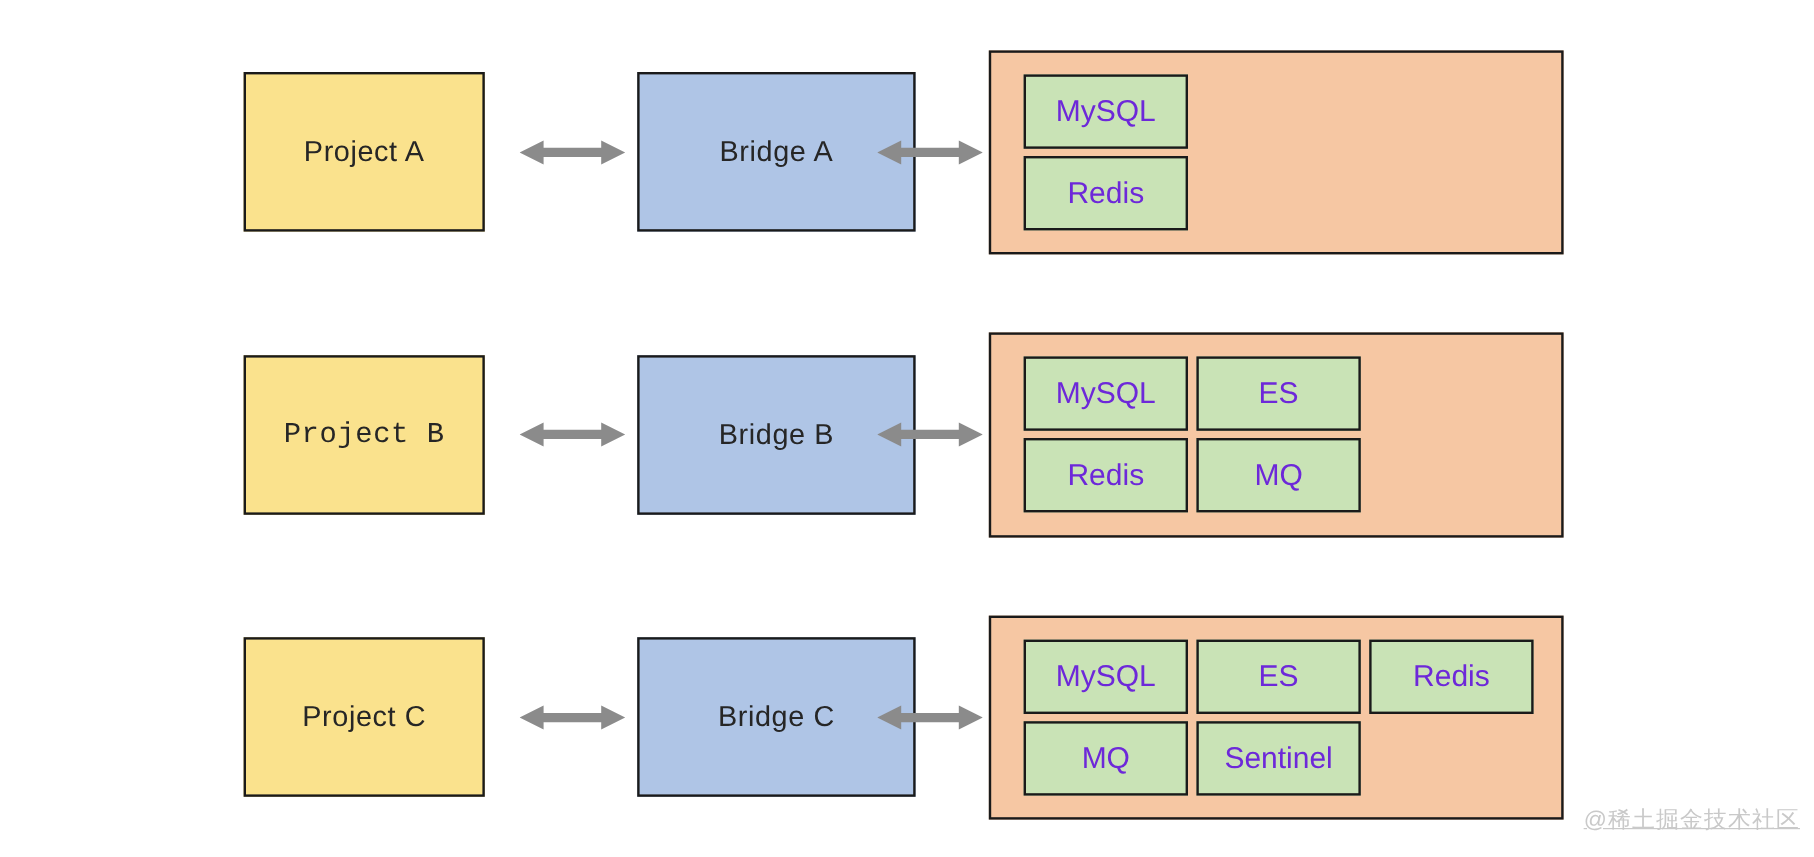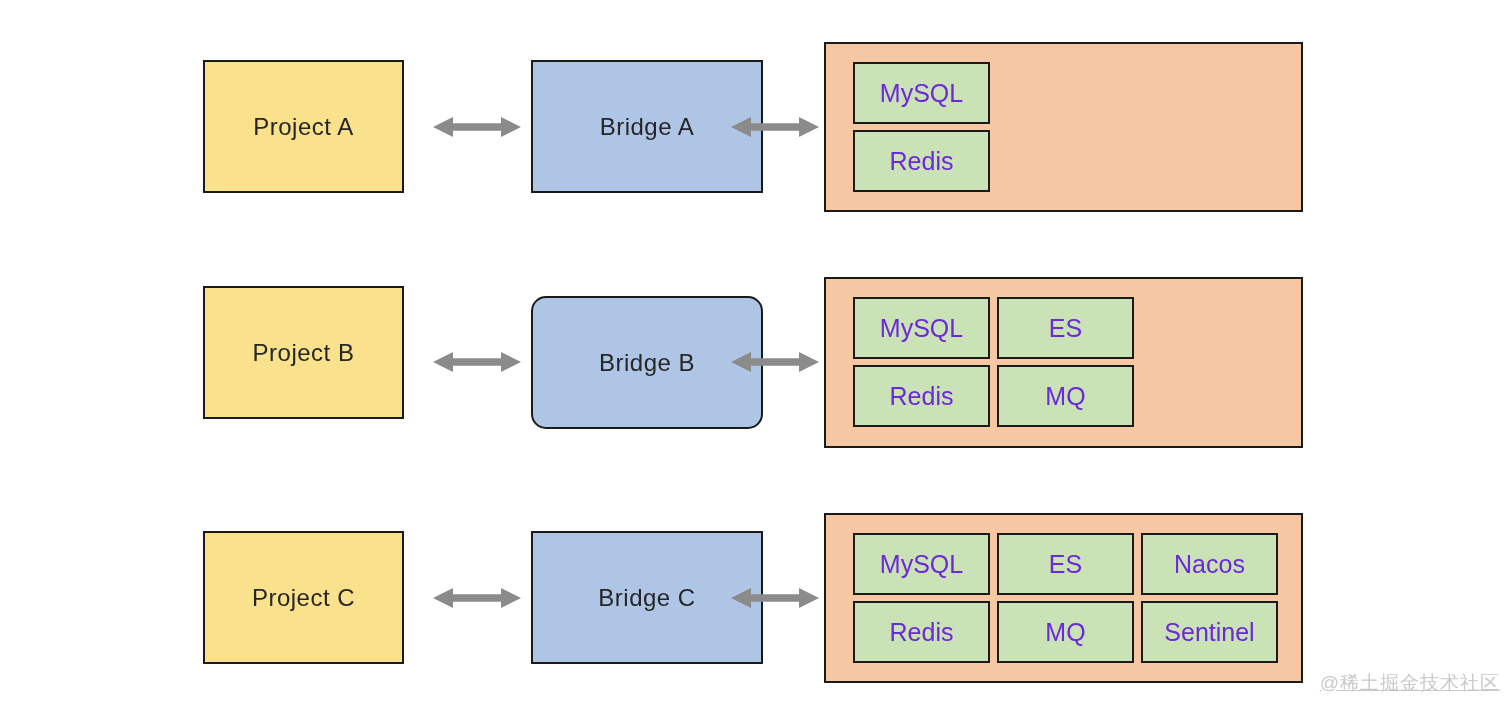--- a/index.html
+++ b/index.html
@@ -98,29 +98,29 @@
     <div class="services cols-1">
       <div class="service">
         <span>MySQL</span>
       </div>
       <div class="service">
         <span>Redis</span>
       </div>
     </div>
   </div>
 
-  <div class="box project" style="top:286px;">
+  <div class="box project" style="top:296px;font-family:Liberation Mono, monospace;">
     <span>Project B</span>
   </div>
 
   <svg class="arrow" style="left:433px; top:349px;" width="88" height="26" viewBox="0 0 88 26">
     <path d="M0 13 L20 3 L20 9.2 L68 9.2 L68 3 L88 13 L68 23 L68 16.8 L20 16.8 L20 23 Z"></path>
   </svg>
 
-  <div class="box bridge" style="top:296px;border-radius:15px;">
+  <div class="box bridge" style="top:296px;">
     <span>Bridge B</span>
   </div>
 
   <svg class="arrow" style="left:731px; top:349px;" width="88" height="26" viewBox="0 0 88 26">
     <path d="M0 13 L20 3 L20 9.2 L68 9.2 L68 3 L88 13 L68 23 L68 16.8 L20 16.8 L20 23 Z"></path>
   </svg>
 
   <div class="svc-container" style="top:277px; height:171px;">
     <div class="services cols-2">
       <div class="service">
@@ -156,23 +156,20 @@
 
   <div class="svc-container" style="top:513px; height:170px;">
     <div class="services cols-3">
       <div class="service">
         <span>MySQL</span>
       </div>
       <div class="service">
         <span>ES</span>
       </div>
       <div class="service">
-        <span>Nacos</span>
-      </div>
-      <div class="service">
         <span>Redis</span>
       </div>
       <div class="service">
         <span>MQ</span>
       </div>
       <div class="service">
         <span>Sentinel</span>
       </div>
     </div>
   </div>

